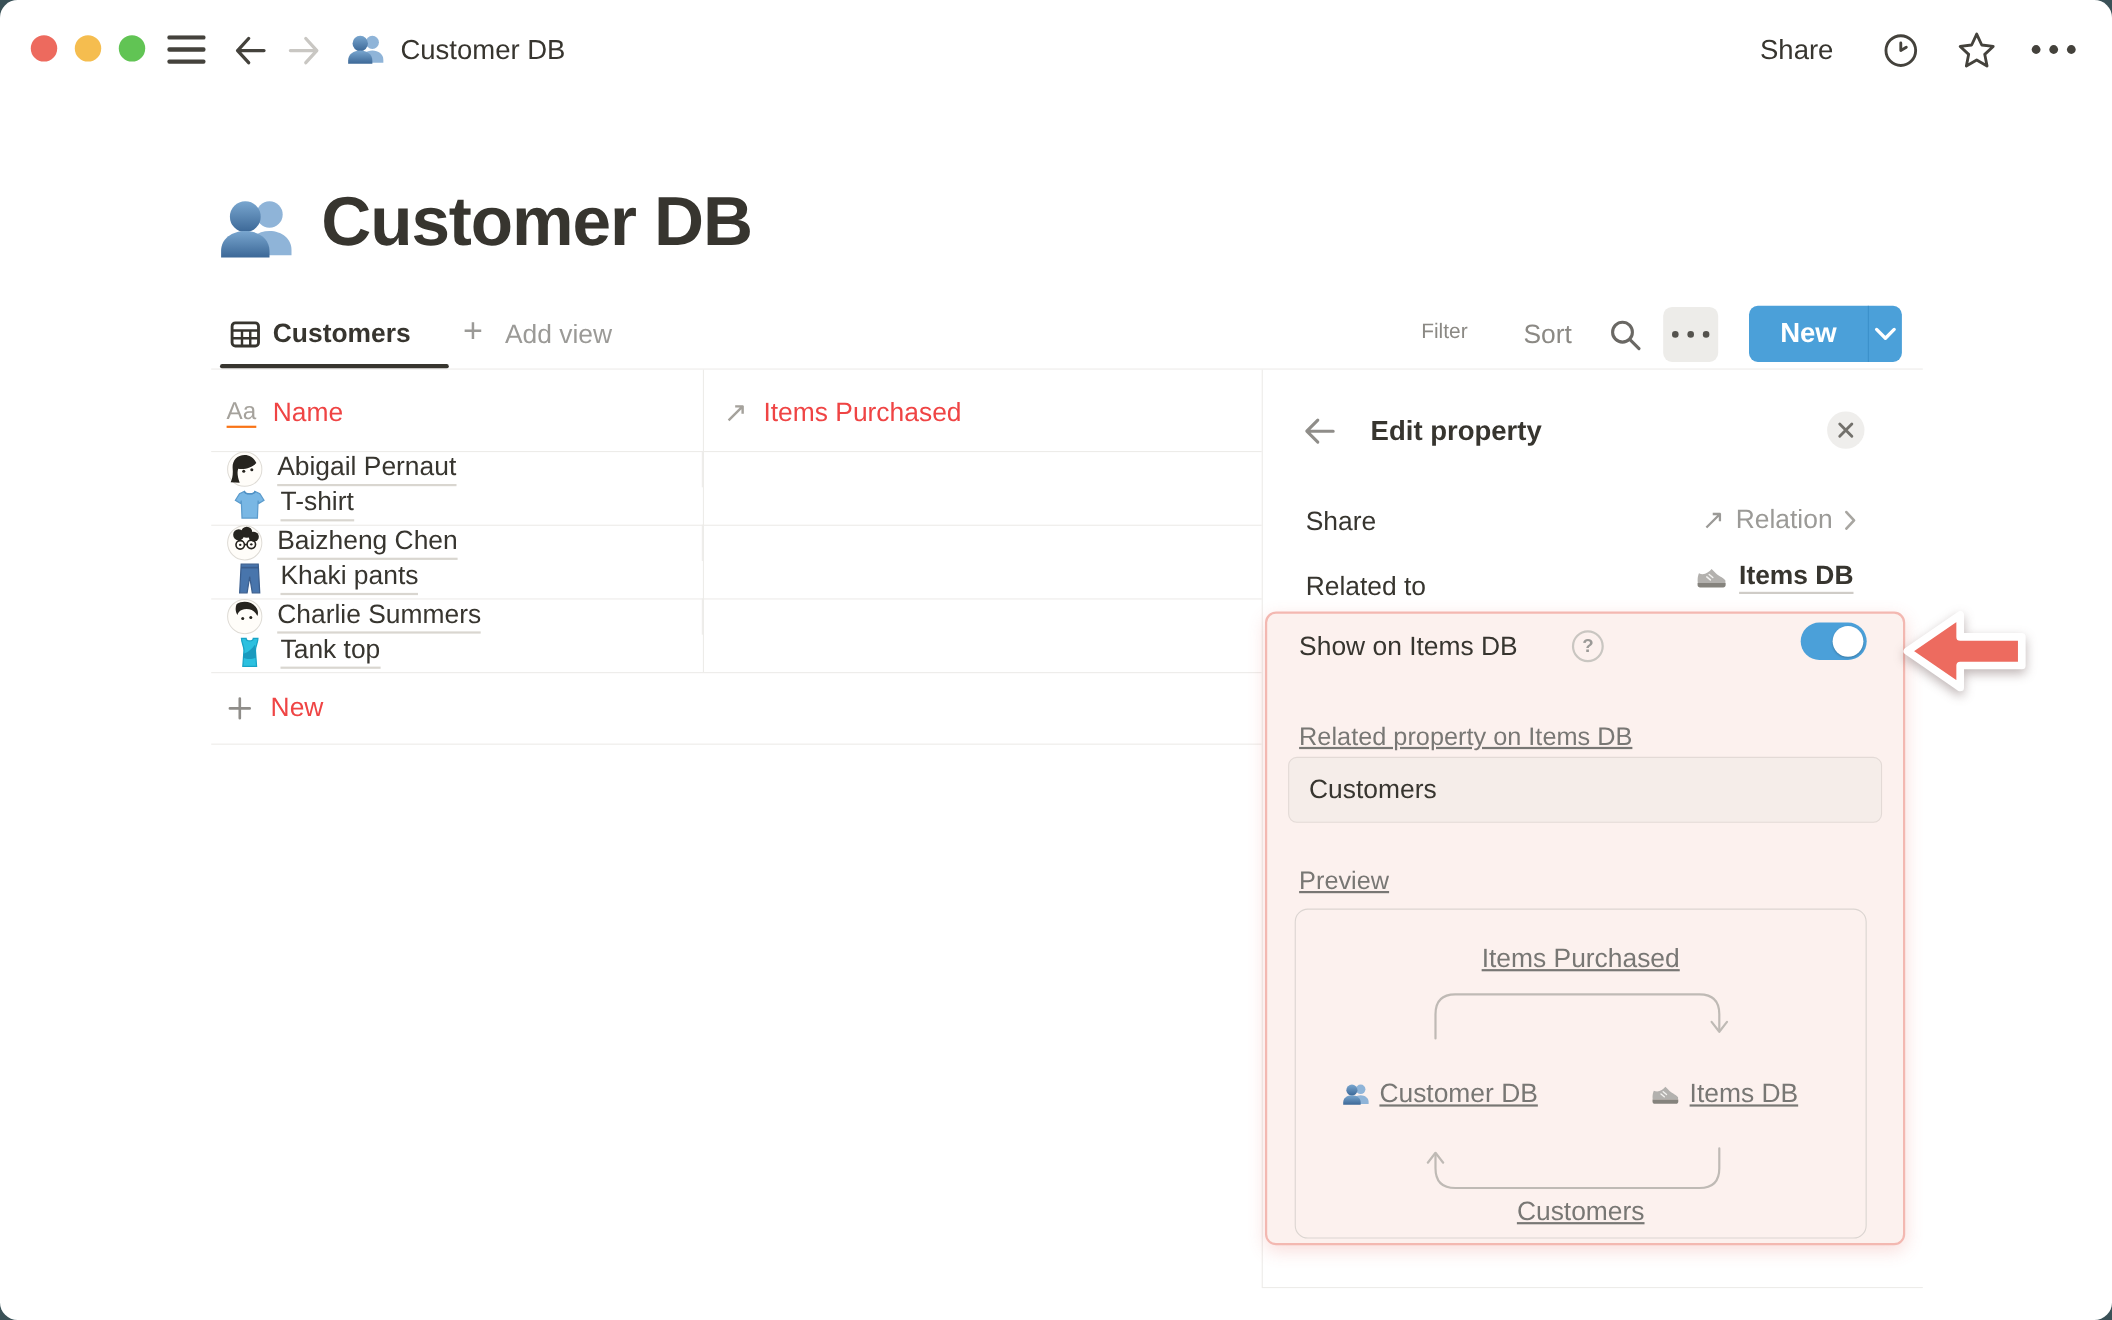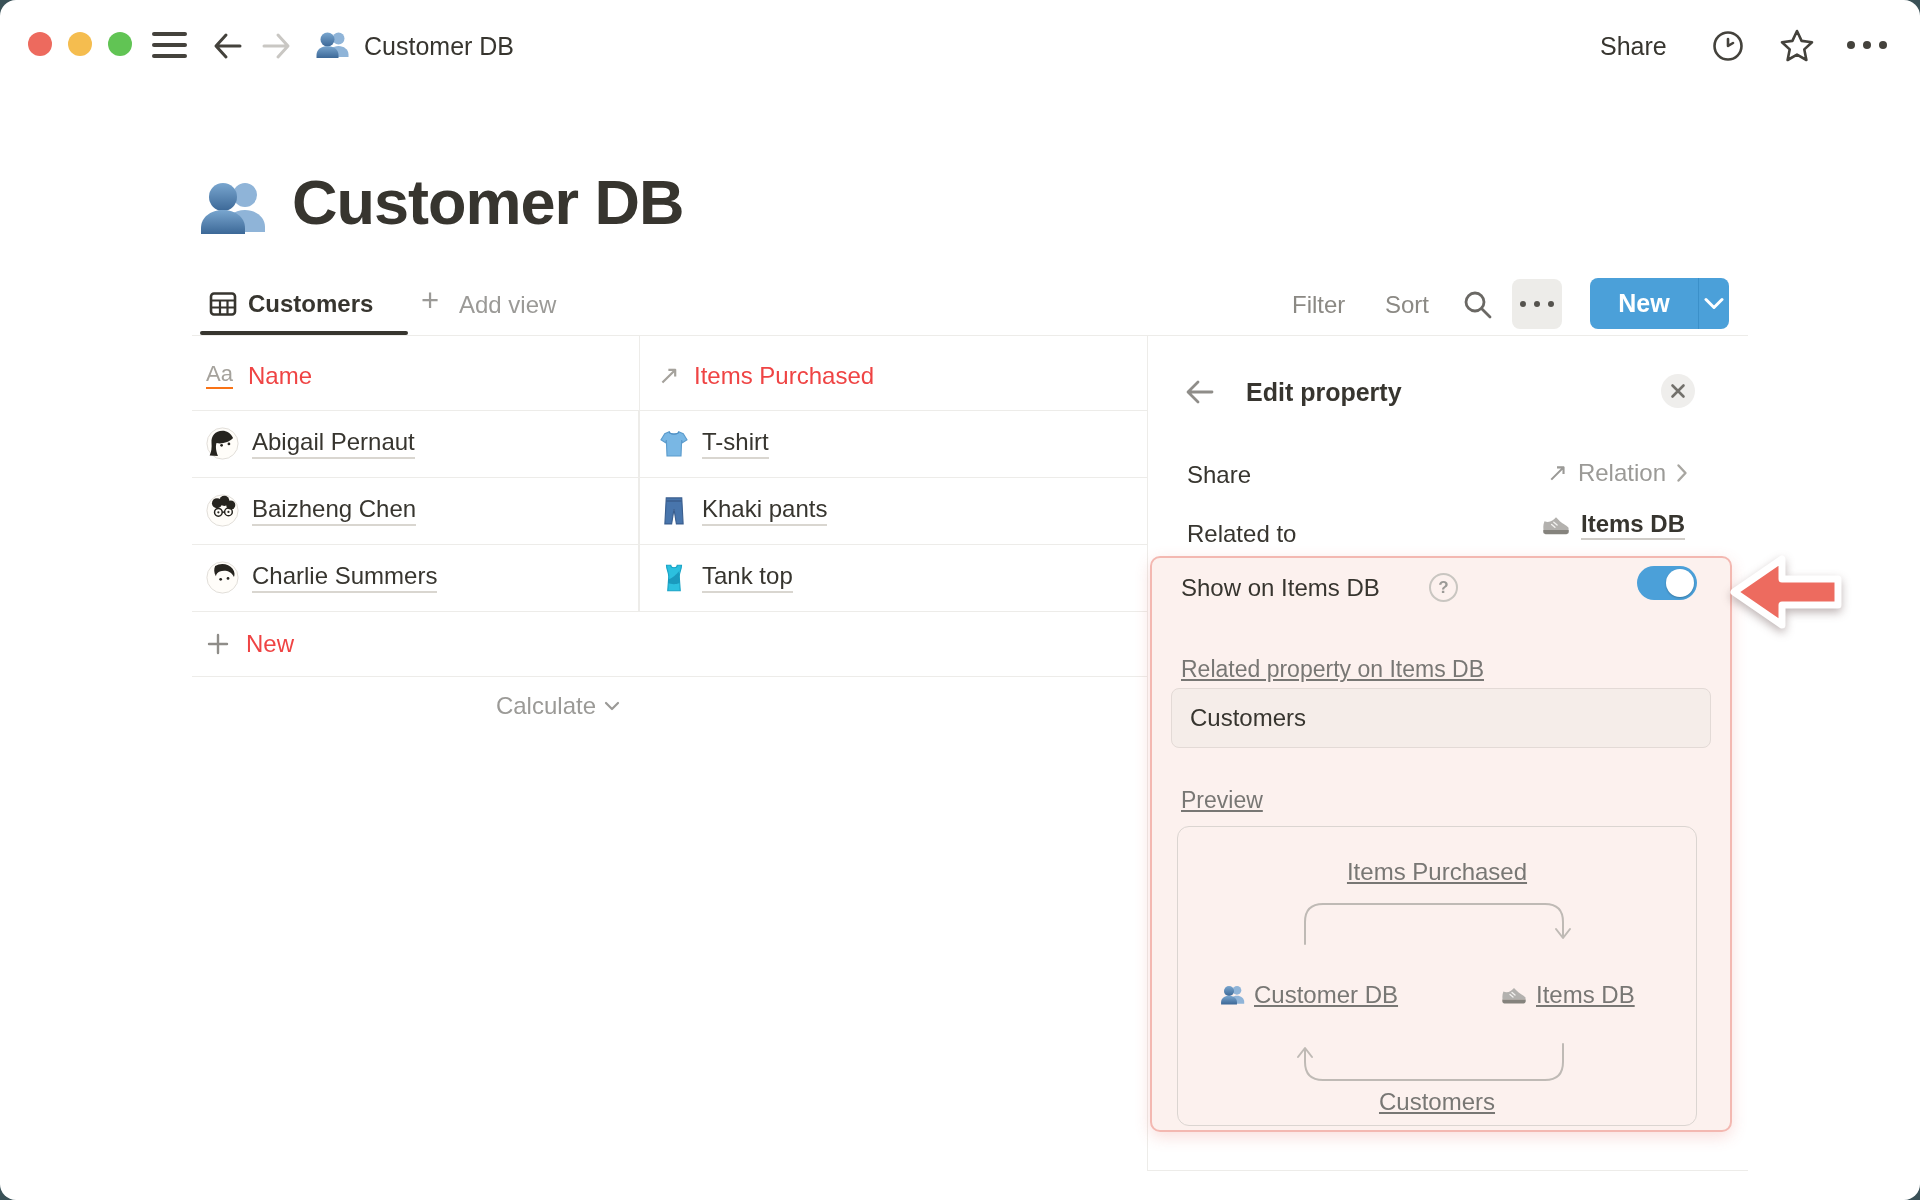--- a/index.html
+++ b/index.html
@@ -15,21 +15,21 @@
   .tabline{background:#37352F;border-radius:2px;}
   .newbtn{background:#4BA0D9;border-radius:8px;display:flex;align-items:center;color:#fff;}
   .newbtn .seg1{width:108px;display:flex;align-items:center;justify-content:center;font-size:25px;font-weight:700;height:100%;}
   .newbtn .divider{width:1px;height:100%;background:#3B90C9;}
   .newbtn .seg2{flex:1;display:flex;align-items:center;justify-content:center;height:100%;}
   .morebtn{background:#EDECE9;border-radius:8px;display:flex;align-items:center;justify-content:center;gap:8px;}
   .morebtn i{width:6px;height:6px;background:#55534E;border-radius:50%;}
   
   .hline{background:#EDECE9;height:1px;}
   .vline{background:#EDECE9;width:1px;}
-  .trow{display:flex;left:192px;width:955px;height:67px;border-bottom:1px solid #EDECE9;}
+  .trow{display:flex;left:192px;width:955px;height:67px;border-bottom:1px solid #EDECE9;flex-direction:column;}
   .cell1{width:447px;display:flex;align-items:center;padding-left:14px;box-sizing:border-box;border-right:1px solid #EDECE9;gap:13px;}
   .cell2{width:508px;display:flex;align-items:center;padding-left:20px;box-sizing:border-box;gap:13px;}
   .cellname{font-size:24px;font-weight:500;color:#37352F;}
   
   .pinkbox{background:#FCF1EE;border:2px solid #F3B8B1;border-radius:10px;box-shadow:0 5px 16px rgba(224,90,82,.20);}
   .relinput{background:#F5EDE9;border:1.5px solid #E3DAD6;border-radius:8px;font-size:24px;color:#37352F;
             padding:0 0 0 18px;outline:none;font-family:"Liberation Sans",sans-serif;box-sizing:border-box;}
   .prevbox{border:1.5px solid #DBD5D1;border-radius:12px;}
   .toggle{width:60px;height:34px;border-radius:17px;background:#4BA0D9;position:relative;}
   .toggle .knob{position:absolute;top:3px;left:29px;width:28px;height:28px;border-radius:50%;background:#fff;box-shadow:0 1px 2px rgba(0,0,0,.25);}
@@ -98,21 +98,21 @@
 
   <svg class="abs" style="left:208px;top:289px" width="30" height="30" viewBox="0 0 30 30">
     <rect x="3" y="4.5" width="24" height="21" rx="3" fill="none" stroke="#37352F" stroke-width="2.6"></rect>
     <path d="M3 11.5 H27 M3 18.5 H27 M12 11.5 V25.5 M19.5 11.5 V25.5" stroke="#37352F" stroke-width="2.2" fill="none"></path>
   </svg>
   <div class="abs txt" style="left:248px;top:290px;font-size:24px;font-weight:600;color:#37352F">Customers</div>
   <div class="abs txt g3" style="left:421px;top:283px;font-size:31px;font-weight:300">+</div>
   <div class="abs txt g3" style="left:459px;top:291px;font-size:24px">Add view</div>
   <div class="abs tabline" style="left:200px;top:331px;width:208px;height:4px"></div>
 
-  <div class="abs txt" style="left:1292px;top:291px;font-size:24px;color:#8B8984">Filter</div>
+  <div class="abs txt" style="left:1292px;top:291px;font-size:19px;color:#8B8984">Filter</div>
   <div class="abs txt" style="left:1385px;top:291px;font-size:24px;color:#8B8984">Sort</div>
   <svg class="abs" style="left:1462px;top:289px" width="32" height="32" viewBox="0 0 32 32">
     <circle cx="13" cy="13" r="9" fill="none" stroke="#6A6864" stroke-width="2.8"></circle>
     <path d="M20 20 L28 28" stroke="#6A6864" stroke-width="2.8" stroke-linecap="round"></path>
   </svg>
   <div class="abs morebtn" style="left:1512px;top:279px;width:50px;height:50px">
     <i></i>
       <i></i>
       <i></i>
   </div>
@@ -197,26 +197,20 @@
     </div>
   </div>
 
   <div class="abs" style="left:192px;top:611px;width:955px;height:66px;border-bottom:1px solid #EDECE9;display:flex;align-items:center;padding-left:14px;box-sizing:border-box;gap:16px">
     <svg width="24" height="24" viewBox="0 0 24 24">
       <path d="M12 3 V21 M3 12 H21" stroke="#8F8D89" stroke-width="2.4" stroke-linecap="round"></path>
     </svg>
     <span class="txt g4" style="font-size:24px">New</span>
   </div>
 
-  <div class="abs" style="left:192px;top:677px;width:428px;height:58px;display:flex;align-items:center;justify-content:flex-end;gap:8px">
-    <span class="txt g3" style="font-size:24px">Calculate</span>
-    <svg width="16" height="10" viewBox="0 0 16 10">
-      <path d="M2 2 L8 8 L14 2" fill="none" stroke="#9B9A97" stroke-width="2.2" stroke-linecap="round" stroke-linejoin="round"></path>
-    </svg>
-  </div>
 
   <div class="abs vline" style="left:1147px;top:336px;height:834px"></div>
   <div class="abs hline" style="left:1147px;top:1170px;width:601px"></div>
 
   <svg class="abs" style="left:1185px;top:379px" width="30" height="26" viewBox="0 0 30 26">
     <path d="M27 13 H4 M13 3 L3 13 L13 23" fill="none" stroke="#8F8D89" stroke-width="2.8" stroke-linecap="round" stroke-linejoin="round"></path>
   </svg>
   <div class="abs txt" style="left:1246px;top:378px;font-size:25px;font-weight:700;color:#37352F">Edit property</div>
   <div class="abs closebtn" style="left:1661px;top:374px">
     <svg width="16" height="16" viewBox="0 0 16 16">

